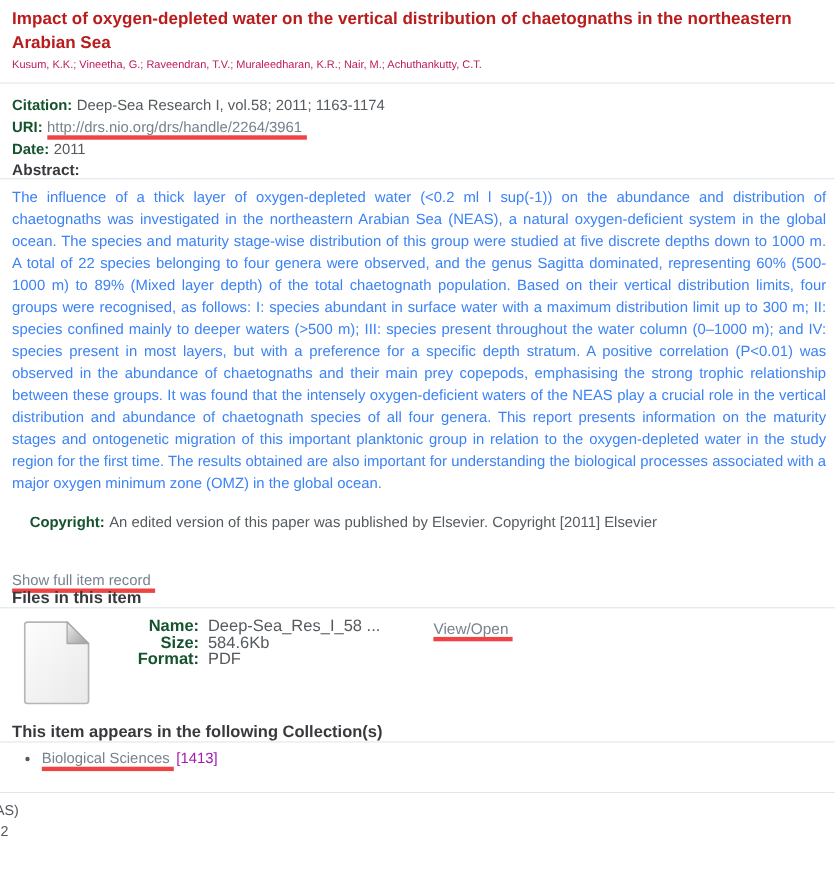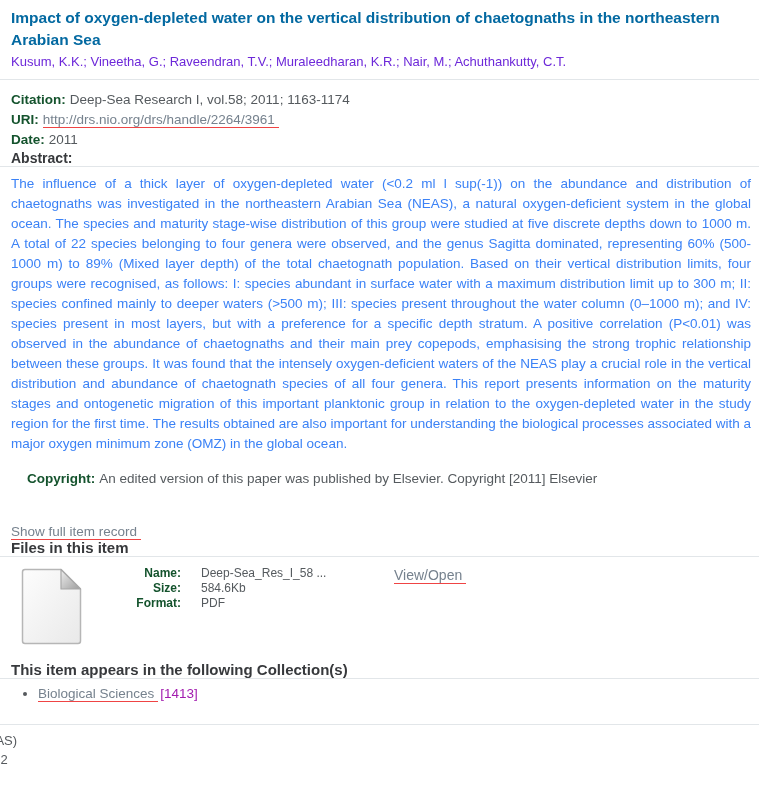--- a/index.html
+++ b/index.html
@@ -13,42 +13,42 @@
     font-size: 13.5px;
     overflow: hidden;
   }
 
   h1.title {
     margin: 7px 0 3px 0;
     padding: 0 11px;
     font-size: 15.5px;
     line-height: 22px;
     font-weight: bold;
-    color: #0369a1;
+    color: #b91c1c;
   }
   p.authors {
     margin: 2px 0 10px 0;
     padding: 0 11px;
-    font-size: 13px;
-    color: #6d28d9;
+    font-size: 10px;
+    color: #be185d;
   }
   hr.rule {
     border: none;
     border-top: 1px solid #e2e6e9;
     margin: 0;
   }
 
   .meta { padding: 10px 11px 0 11px; }
   .meta-row { line-height: 20px; }
   .label { font-weight: bold; color: #14532d; margin-right: 4px; }
 
   a.link {
     color: #76828e;
     text-decoration: none;
-    border-bottom: 1px solid #ef4444;
+    border-bottom: 4px solid #ef4444;
     padding-right: 4px;
     cursor: pointer;
   }
 
   h2.section-heading {
     margin: 0;
     padding: 0 11px;
     font-weight: bold;
     color: #37393c;
   }
@@ -81,23 +81,23 @@
     width: 63px;
     height: 77px;
     cursor: pointer;
   }
   .file-meta {
     position: absolute;
     left: 110px;
     top: 9px;
     display: grid;
     grid-template-columns: 71px auto;
-    column-gap: 20px;
+    column-gap: 8px;
     line-height: 15px;
-    font-size: 12px;
+    font-size: 15px;
   }
   .file-meta .label { text-align: right; margin-right: 0; }
   .view-open { position: absolute; left: 394px; top: 10px; font-size: 14px; }
 
   .collections-heading { margin-top: 21px; margin-bottom: 8px; }
   ul.collections {
     margin: 6px 0 0 0;
     padding: 0 0 0 38px;
     color: #55595d;
   }

